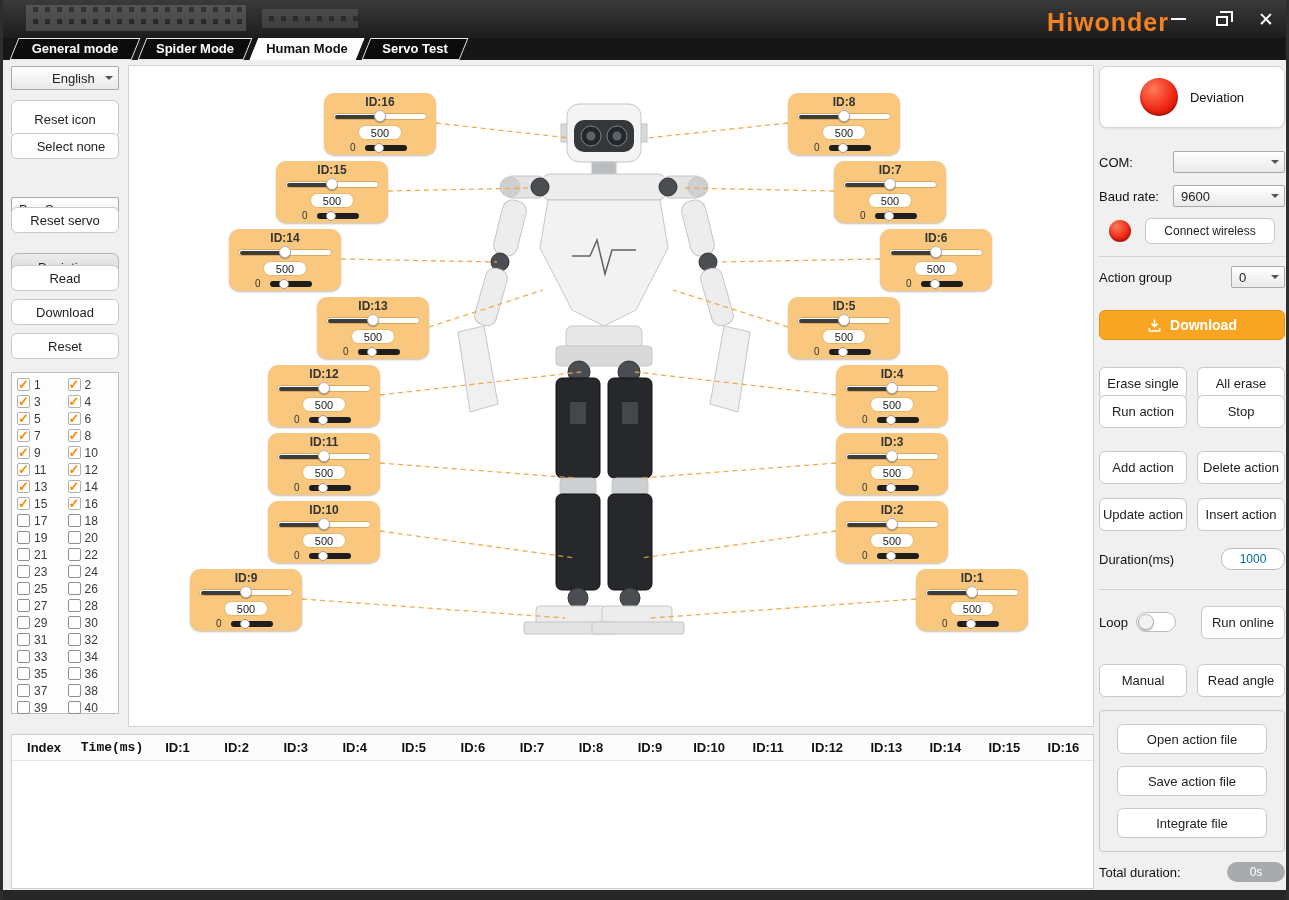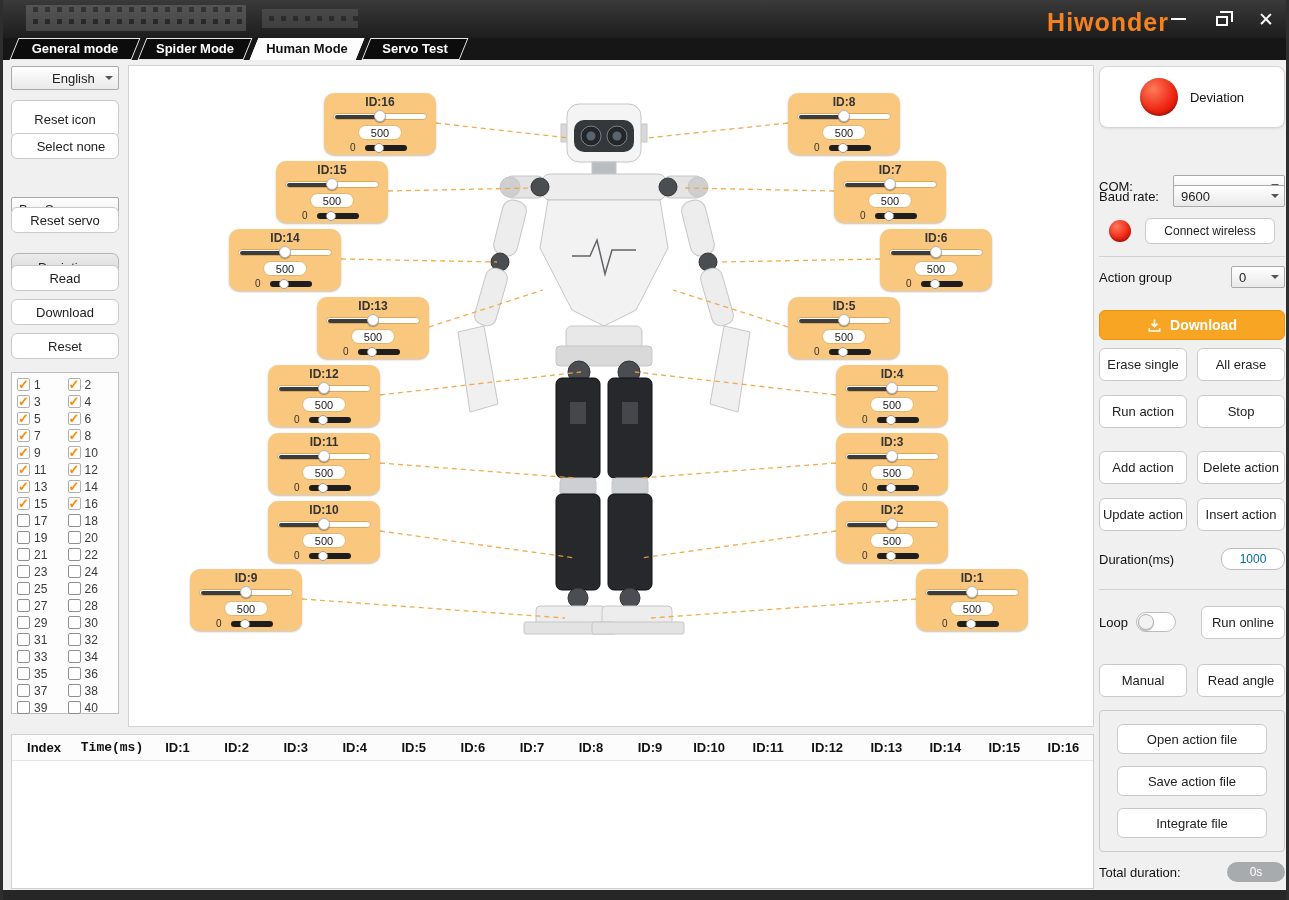--- a/index.html
+++ b/index.html
@@ -102,35 +102,35 @@
   .rp-row{ display:flex; align-items:center; justify-content:space-between; }
   .rp-label{ font-size:13px; color:#111; }
   .red-dot{ border-radius:50%; background:radial-gradient(circle at 35% 30%, #ff7a5c, #ec2310 60%, #c40c00);
     box-shadow:inset 0 -2px 3px rgba(0,0,0,.25); }
   .disc-box{ top:2px; height:62px; background:#fff; border:1px solid #d4d4d4; border-radius:8px;
     display:flex; align-items:center; justify-content:center; gap:12px; cursor:pointer;
     box-shadow:0 1px 2px rgba(0,0,0,.08); }
   .dot-big{ width:38px; height:38px; }
   .dot-small{ width:22px; height:22px; }
   .disc-label{ font-size:13px; color:#111; }
-  .rp-com{ top:86px; height:24px;margin-top:24px; }
+  .rp-com{ top:86px; height:24px; }
   .rp-baud{ top:120px; height:24px; }
   .sel-110{ width:112px; height:22px; }
   .sel-54{ width:54px; height:22px; }
   .rp-wireless{ top:154px; height:26px; display:flex; align-items:center; }
   .rp-wireless .dot-small{ margin-left:10px; }
   .btn-wireless{ margin-left:14px; width:130px; height:26px; font-size:12px; }
   .rp-div1{ top:192px; height:1px; background:#d2d2d2; }
   .rp-actiongroup{ top:200px; height:26px; }
   .rp-downloadbtn{ top:246px; height:30px; background:#f7a522; border:1px solid #e8940e; border-radius:6px;
     color:#fff; font-size:14px; font-weight:bold; display:flex; align-items:center; justify-content:center;
     gap:8px; cursor:pointer; }
   .pair{ display:flex; justify-content:space-between; }
   .pair .btn{ width:88px; height:33px; }
-  .rp-erase{ top:284px; } .rp-run{ top:331px; } .rp-add{ top:387px; } .rp-update{ top:434px; }
+  .rp-erase{ top:303px; } .rp-run{ top:331px; } .rp-add{ top:387px; } .rp-update{ top:434px; }
   .rp-duration{ top:483px; height:24px; }
   .dur-input{ width:64px; height:22px; border:1px solid #bdbdbd; border-radius:10px; text-align:center;
     font-size:12px; font-family:"Liberation Sans",sans-serif; background:#fff; color:#0369a1; }
   .rp-div2{ top:525px; height:1px; background:#d2d2d2; }
   .rp-loop{ top:541px; height:34px; display:flex; align-items:center; }
   .toggle{ position:relative; width:40px; height:20px; background:#fff; border:1px solid #bdbdbd;
     border-radius:10px; margin-left:8px; cursor:pointer; }
   .knob{ position:absolute; left:1px; top:1px; width:16px; height:16px; border-radius:50%;
     background:#f2f2f2; border:1px solid #b5b5b5; box-shadow:0 1px 1px rgba(0,0,0,.25); }
   .btn-runonline{ position:absolute; right:0; width:84px; height:33px; }

